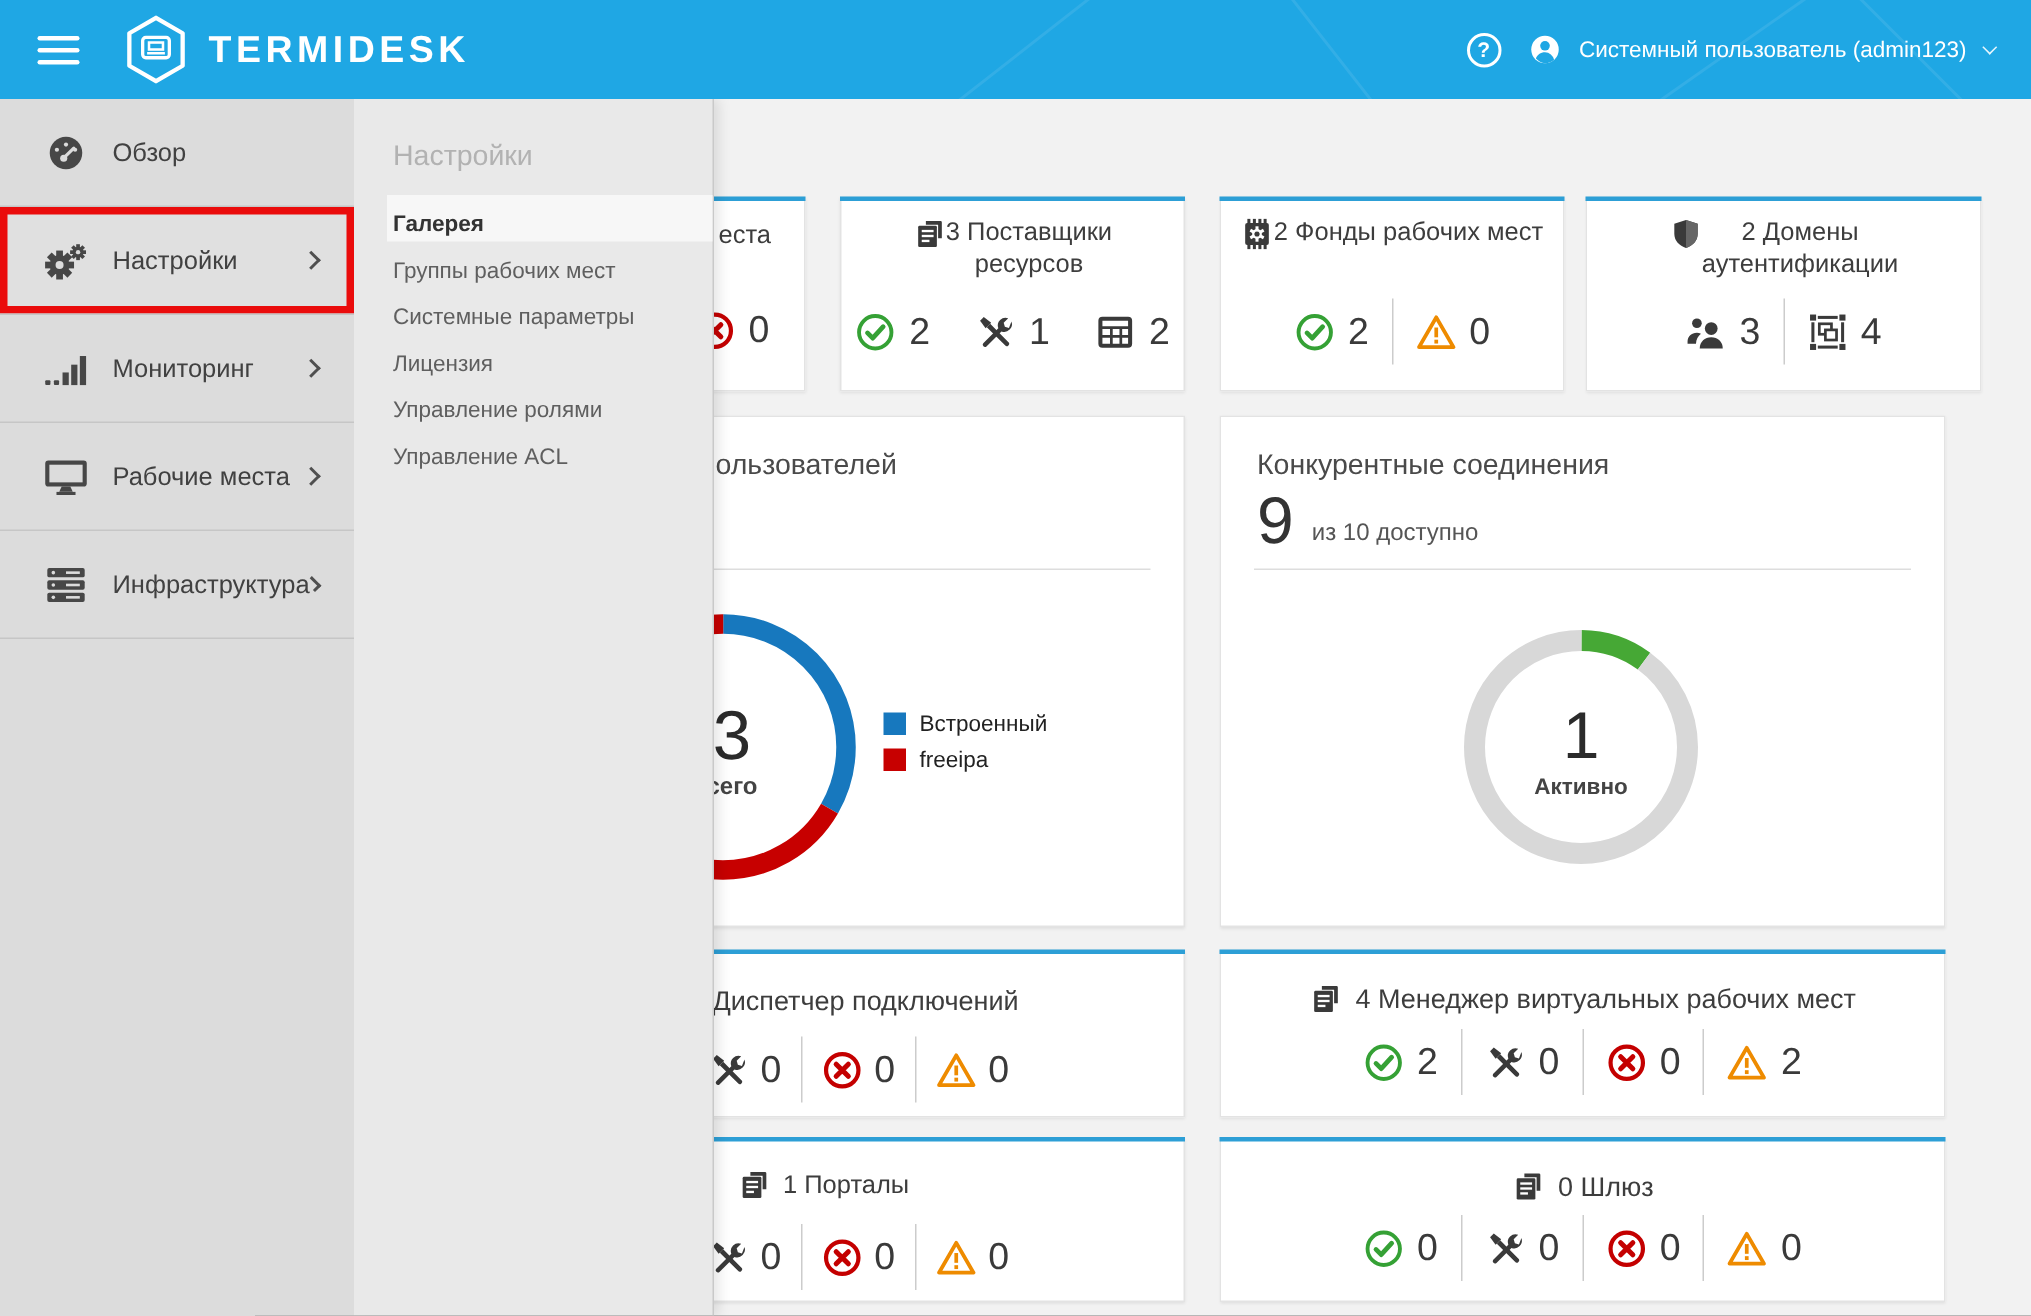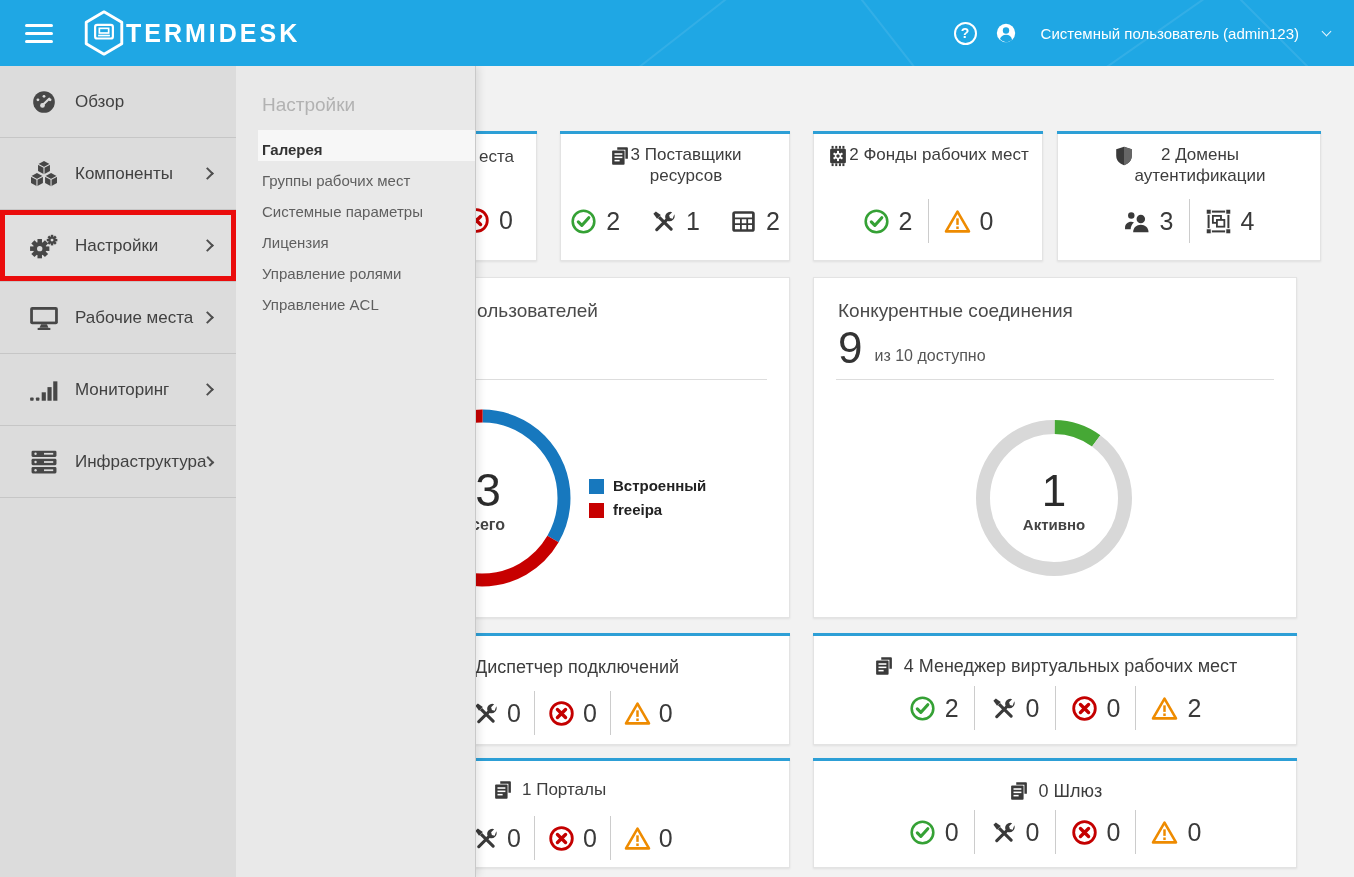--- a/index.html
+++ b/index.html
@@ -6,25 +6,25 @@
   body { font-family:"Liberation Sans",sans-serif; background:#555; }
   .page { position:relative; width:1354px; height:877px; background:#f2f2f2; overflow:hidden; }
 
   
   .header { position:absolute; top:0; left:0; right:0; height:66px; background:#1fa7e4;
             display:flex; align-items:center; z-index:40; overflow:hidden; }
   .hline { position:absolute; width:2px; height:260px; background:rgba(255,255,255,.09); top:-80px; }
   .burger { display:flex; flex-direction:column; gap:5px; margin-left:25px; cursor:pointer; }
   .burger div { width:28px; height:3px; background:#fff; border-radius:2px; }
   .logo-svg { width:44px; height:48px; margin-left:29px; }
-  .brand { color:#fff; font-size:25px; font-weight:bold; letter-spacing:3px; }
+  .brand { color:#fff; font-size:25px; font-weight:bold; letter-spacing:3px; margin-left:13px; }
   .header-right { margin-left:auto; display:flex; align-items:center; gap:18px; padding-right:24px; }
   .help-circle { width:23px; height:23px; border:2px solid #fff; border-radius:50%; color:#fff;
                  font-weight:bold; font-size:14px; display:flex; align-items:center; justify-content:center; cursor:pointer; }
-  .user-group { display:flex; align-items:center; gap:24px; cursor:pointer;justify-content:space-between; }
+  .user-group { display:flex; align-items:center; gap:12px; cursor:pointer;justify-content:space-between; }
   .user-group svg { width:22px; height:22px; }
   .user-label { color:#fff; font-size:15px; }
   .chev-down { width:7px; height:7px; border-right:1.6px solid #e8f6fd; border-bottom:1.6px solid #e8f6fd;
                transform:rotate(45deg); margin-top:-4px; }
 
   
   .sidebar { position:absolute; left:0; top:66px; width:236px; bottom:0; background:#dcdcdc; z-index:30; }
   .side-item { position:relative; height:72px; border-bottom:1px solid #c6c6c6; display:flex; align-items:center;
                padding:0 16px 0 29px; color:#414141; font-size:17px; cursor:pointer; }
   .side-item .ic { width:30px; height:26px; margin-right:16px; flex:0 0 30px; }
@@ -52,21 +52,21 @@
   .vdiv { width:1px; height:44px; background:#ccc; }
   .frag-title { position:absolute; font-size:17px; color:#3d3d3d; white-space:nowrap; }
   .big-title { position:absolute; font-size:19px; color:#4a4a4a; white-space:nowrap; }
   .card-divider { position:absolute; left:22px; right:22px; height:1px; background:#ddd; }
   .icon-title { position:absolute; display:flex; align-items:center; gap:8px; font-size:17px; color:#3d3d3d; white-space:nowrap; }
   .icon-title svg { width:22px; height:22px; }
   .center-label { position:absolute; text-align:center; }
   .center-label .big { font-size:46px; color:#2b2b2b; line-height:1; }
   .center-label .sub { font-size:16px; color:#444; margin-top:3px;font-weight:bold; }
   .legend { position:absolute; }
-  .lg-row { display:flex; align-items:flex-end; gap:9px; font-size:15px; color:#222; height:24px;font-weight:bold; }
+  .lg-row { display:flex; align-items:center; gap:9px; font-size:15px; color:#222; height:24px; }
   .lg-sq { width:15px; height:15px; }
   .bignum-row { position:absolute; display:flex; align-items:flex-end; }
   .bignum { font-size:44px; font-weight:300; color:#333; line-height:1; }
   .bignum-suffix { font-size:16px; color:#555; margin-left:12px; padding-bottom:5px; }
   .ctitle-row { display:flex; align-items:center; justify-content:center; gap:9px; font-size:18px;
                 color:#3d3d3d; padding-top:21px; }
   .ctitle-row svg { width:22px; height:22px; }
 </style>
 </head>
 <body>
@@ -545,46 +545,39 @@
     <div class="submenu-item">Управление ACL</div>
   </div>
 
   <div class="sidebar">
     <div class="side-item">
       <svg class="ic">
           <use href="#i-gauge"></use>
         </svg>
       <span>Обзор</span>
     </div>
-    <div class="side-item">
-      <svg class="ic">
-          <use href="#i-cubes"></use>
-        </svg>
-      <span>Компоненты</span>
-      <span class="chev-right"></span>
-    </div>
     <div class="side-item active">
       <svg class="ic">
           <use href="#i-gears"></use>
         </svg>
       <span>Настройки</span>
       <span class="chev-right"></span>
     </div>
     <div class="side-item">
       <svg class="ic">
-          <use href="#i-monitor"></use>
-        </svg>
-      <span>Рабочие места</span>
+          <use href="#i-signal"></use>
+        </svg>
+      <span>Мониторинг</span>
       <span class="chev-right"></span>
     </div>
     <div class="side-item">
       <svg class="ic">
-          <use href="#i-signal"></use>
-        </svg>
-      <span>Мониторинг</span>
+          <use href="#i-monitor"></use>
+        </svg>
+      <span>Рабочие места</span>
       <span class="chev-right"></span>
     </div>
     <div class="side-item">
       <svg class="ic">
           <use href="#i-servers"></use>
         </svg>
       <span>Инфраструктура</span>
       <span class="chev-right"></span>
     </div>
   </div>

